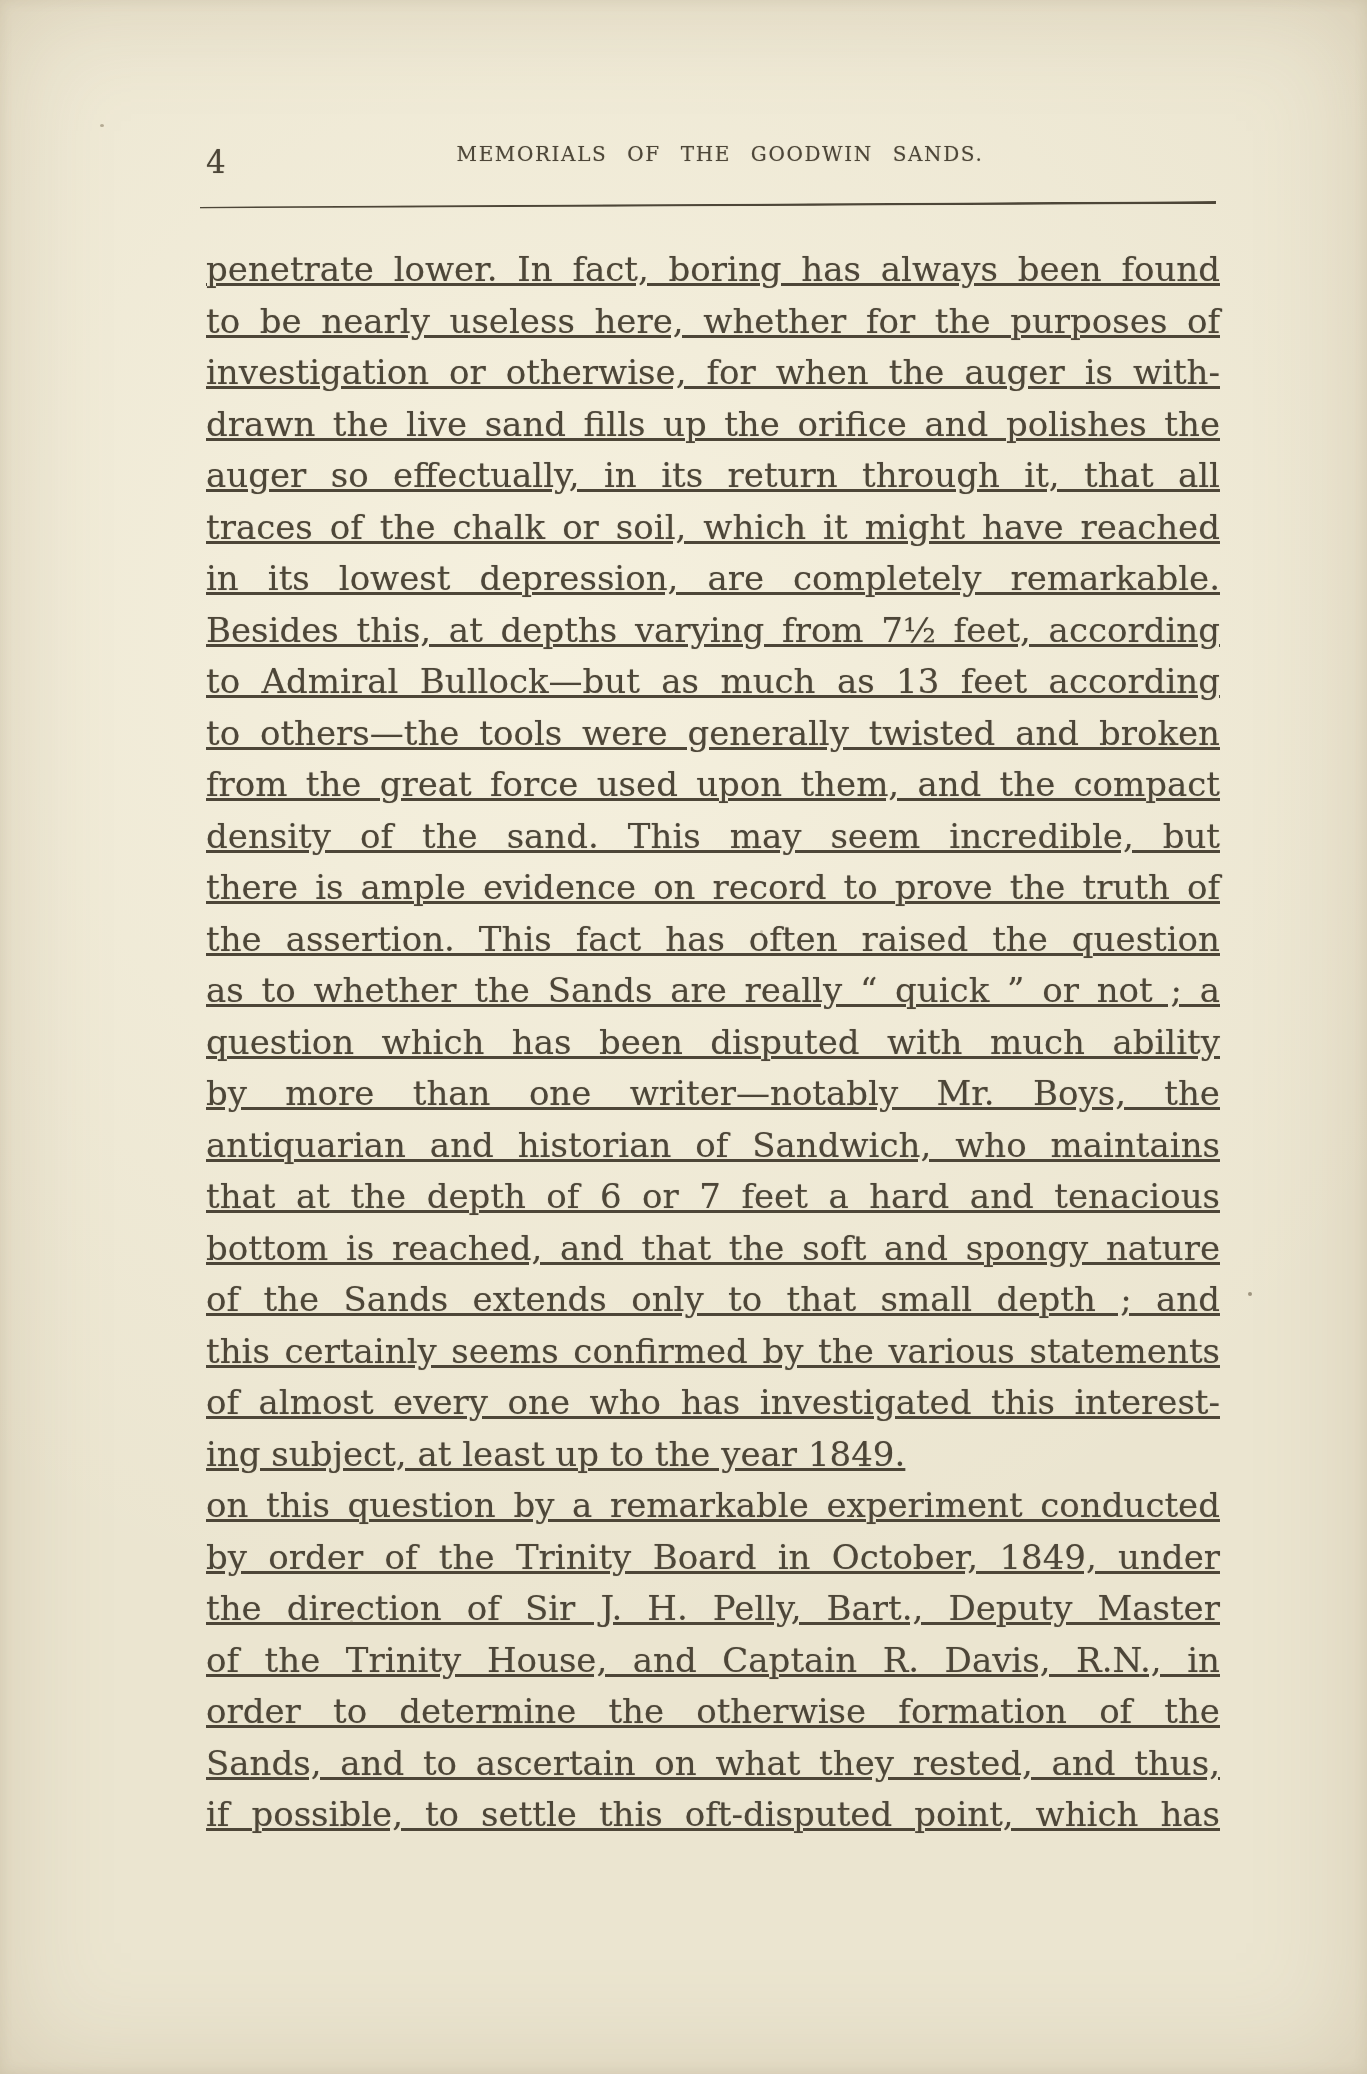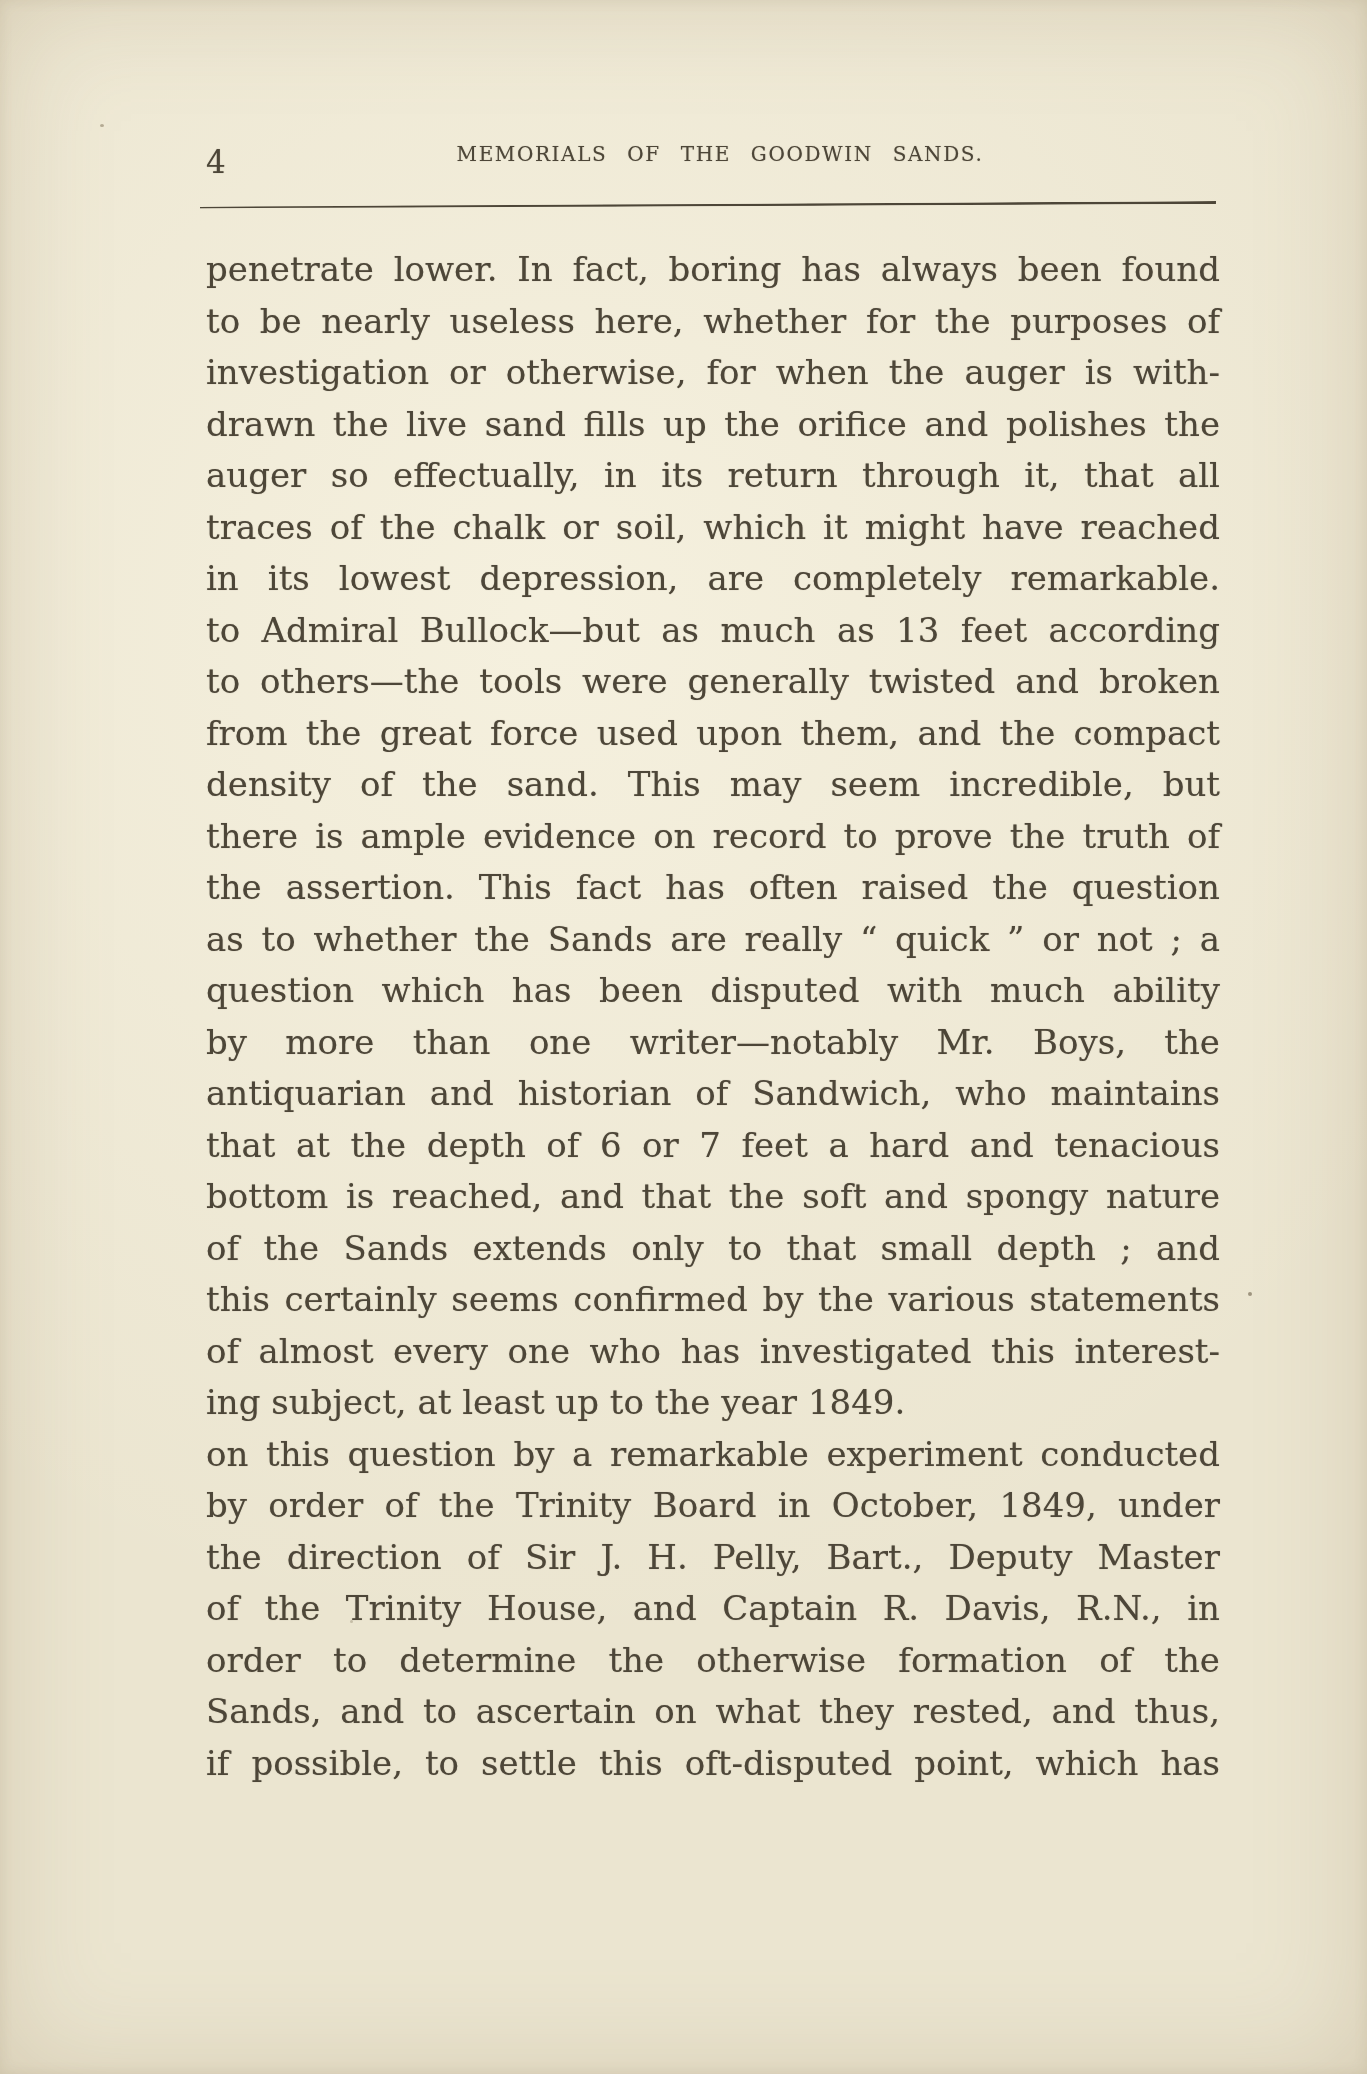--- a/index.html
+++ b/index.html
@@ -62,20 +62,21 @@
     transform-origin: left center;
     box-shadow: 0 1px 0 rgba(77,70,56,0.18);
   }
 
   
   .text-block {
     position: absolute;
     left: 206px;
     top: 244px;
     width: 1014px;
+    text-decoration: underline;
   }
   .line {
     font-size: 34px;
     line-height: 51.5px;
     height: 51.5px;
     white-space: normal;
     text-align: justify;
     text-align-last: justify;
     text-shadow: 0 0 1px rgba(77,70,56,0.40);
   }
@@ -110,20 +111,21 @@
   <div class="head-rule"></div>
 
   <main class="text-block">
       <div class="line">penetrate lower.  In fact, boring has always been found</div>
       <div class="line">to be nearly useless here, whether for the purposes of</div>
       <div class="line">investigation or otherwise, for when the auger is with-</div>
       <div class="line">drawn the live sand fills up the orifice and polishes the</div>
       <div class="line">auger so effectually, in its return through it, that all</div>
       <div class="line">traces of the chalk or soil, which it might have reached</div>
       <div class="line">in its lowest depression, are completely remarkable.</div>
+      <div class="line">Besides this, at depths varying from 7½ feet, according</div>
       <div class="line">to Admiral Bullock—but as much as 13 feet according</div>
       <div class="line">to others—the tools were generally twisted and broken</div>
       <div class="line">from the great force used upon them, and the compact</div>
       <div class="line">density of the sand.  This may seem incredible, but</div>
       <div class="line">there is ample evidence on record to prove the truth of</div>
       <div class="line">the assertion.  This fact has often raised the question</div>
       <div class="line">as to whether the Sands are really “ quick ” or not ; a</div>
       <div class="line">question which has been disputed with much ability</div>
       <div class="line">by more than one writer—notably Mr. Boys, the</div>
       <div class="line">antiquarian and historian of Sandwich, who maintains</div>

